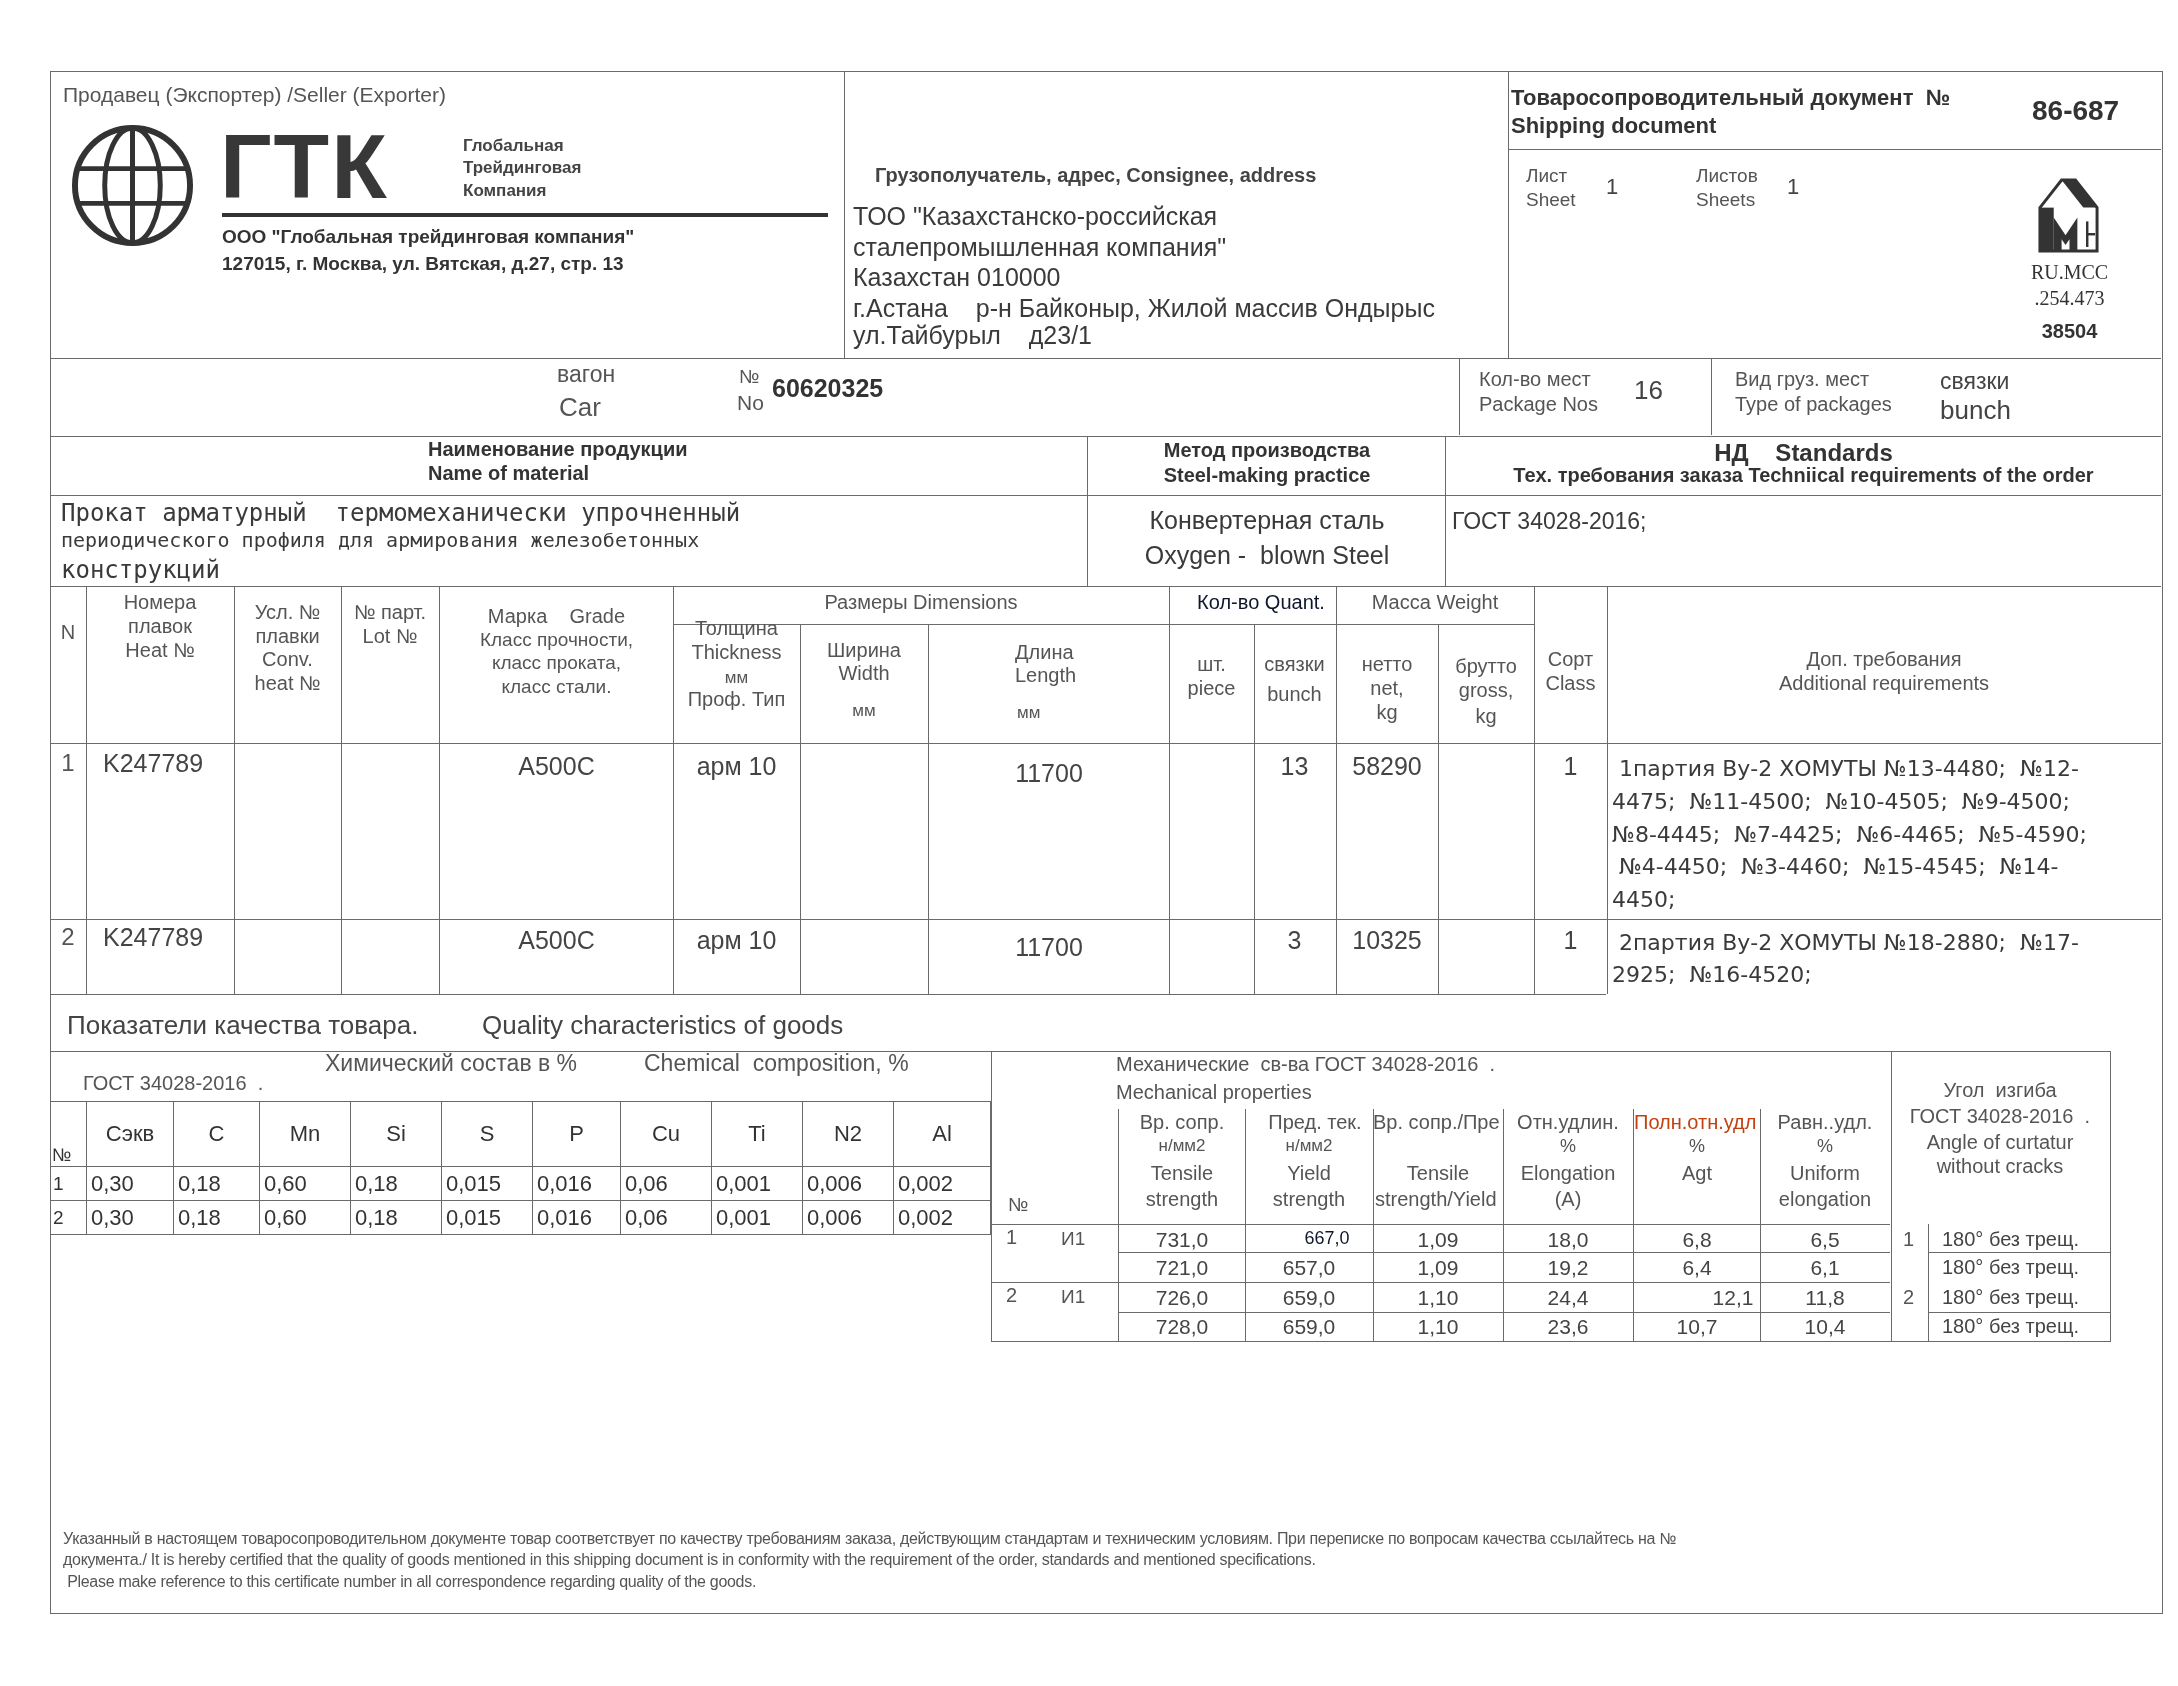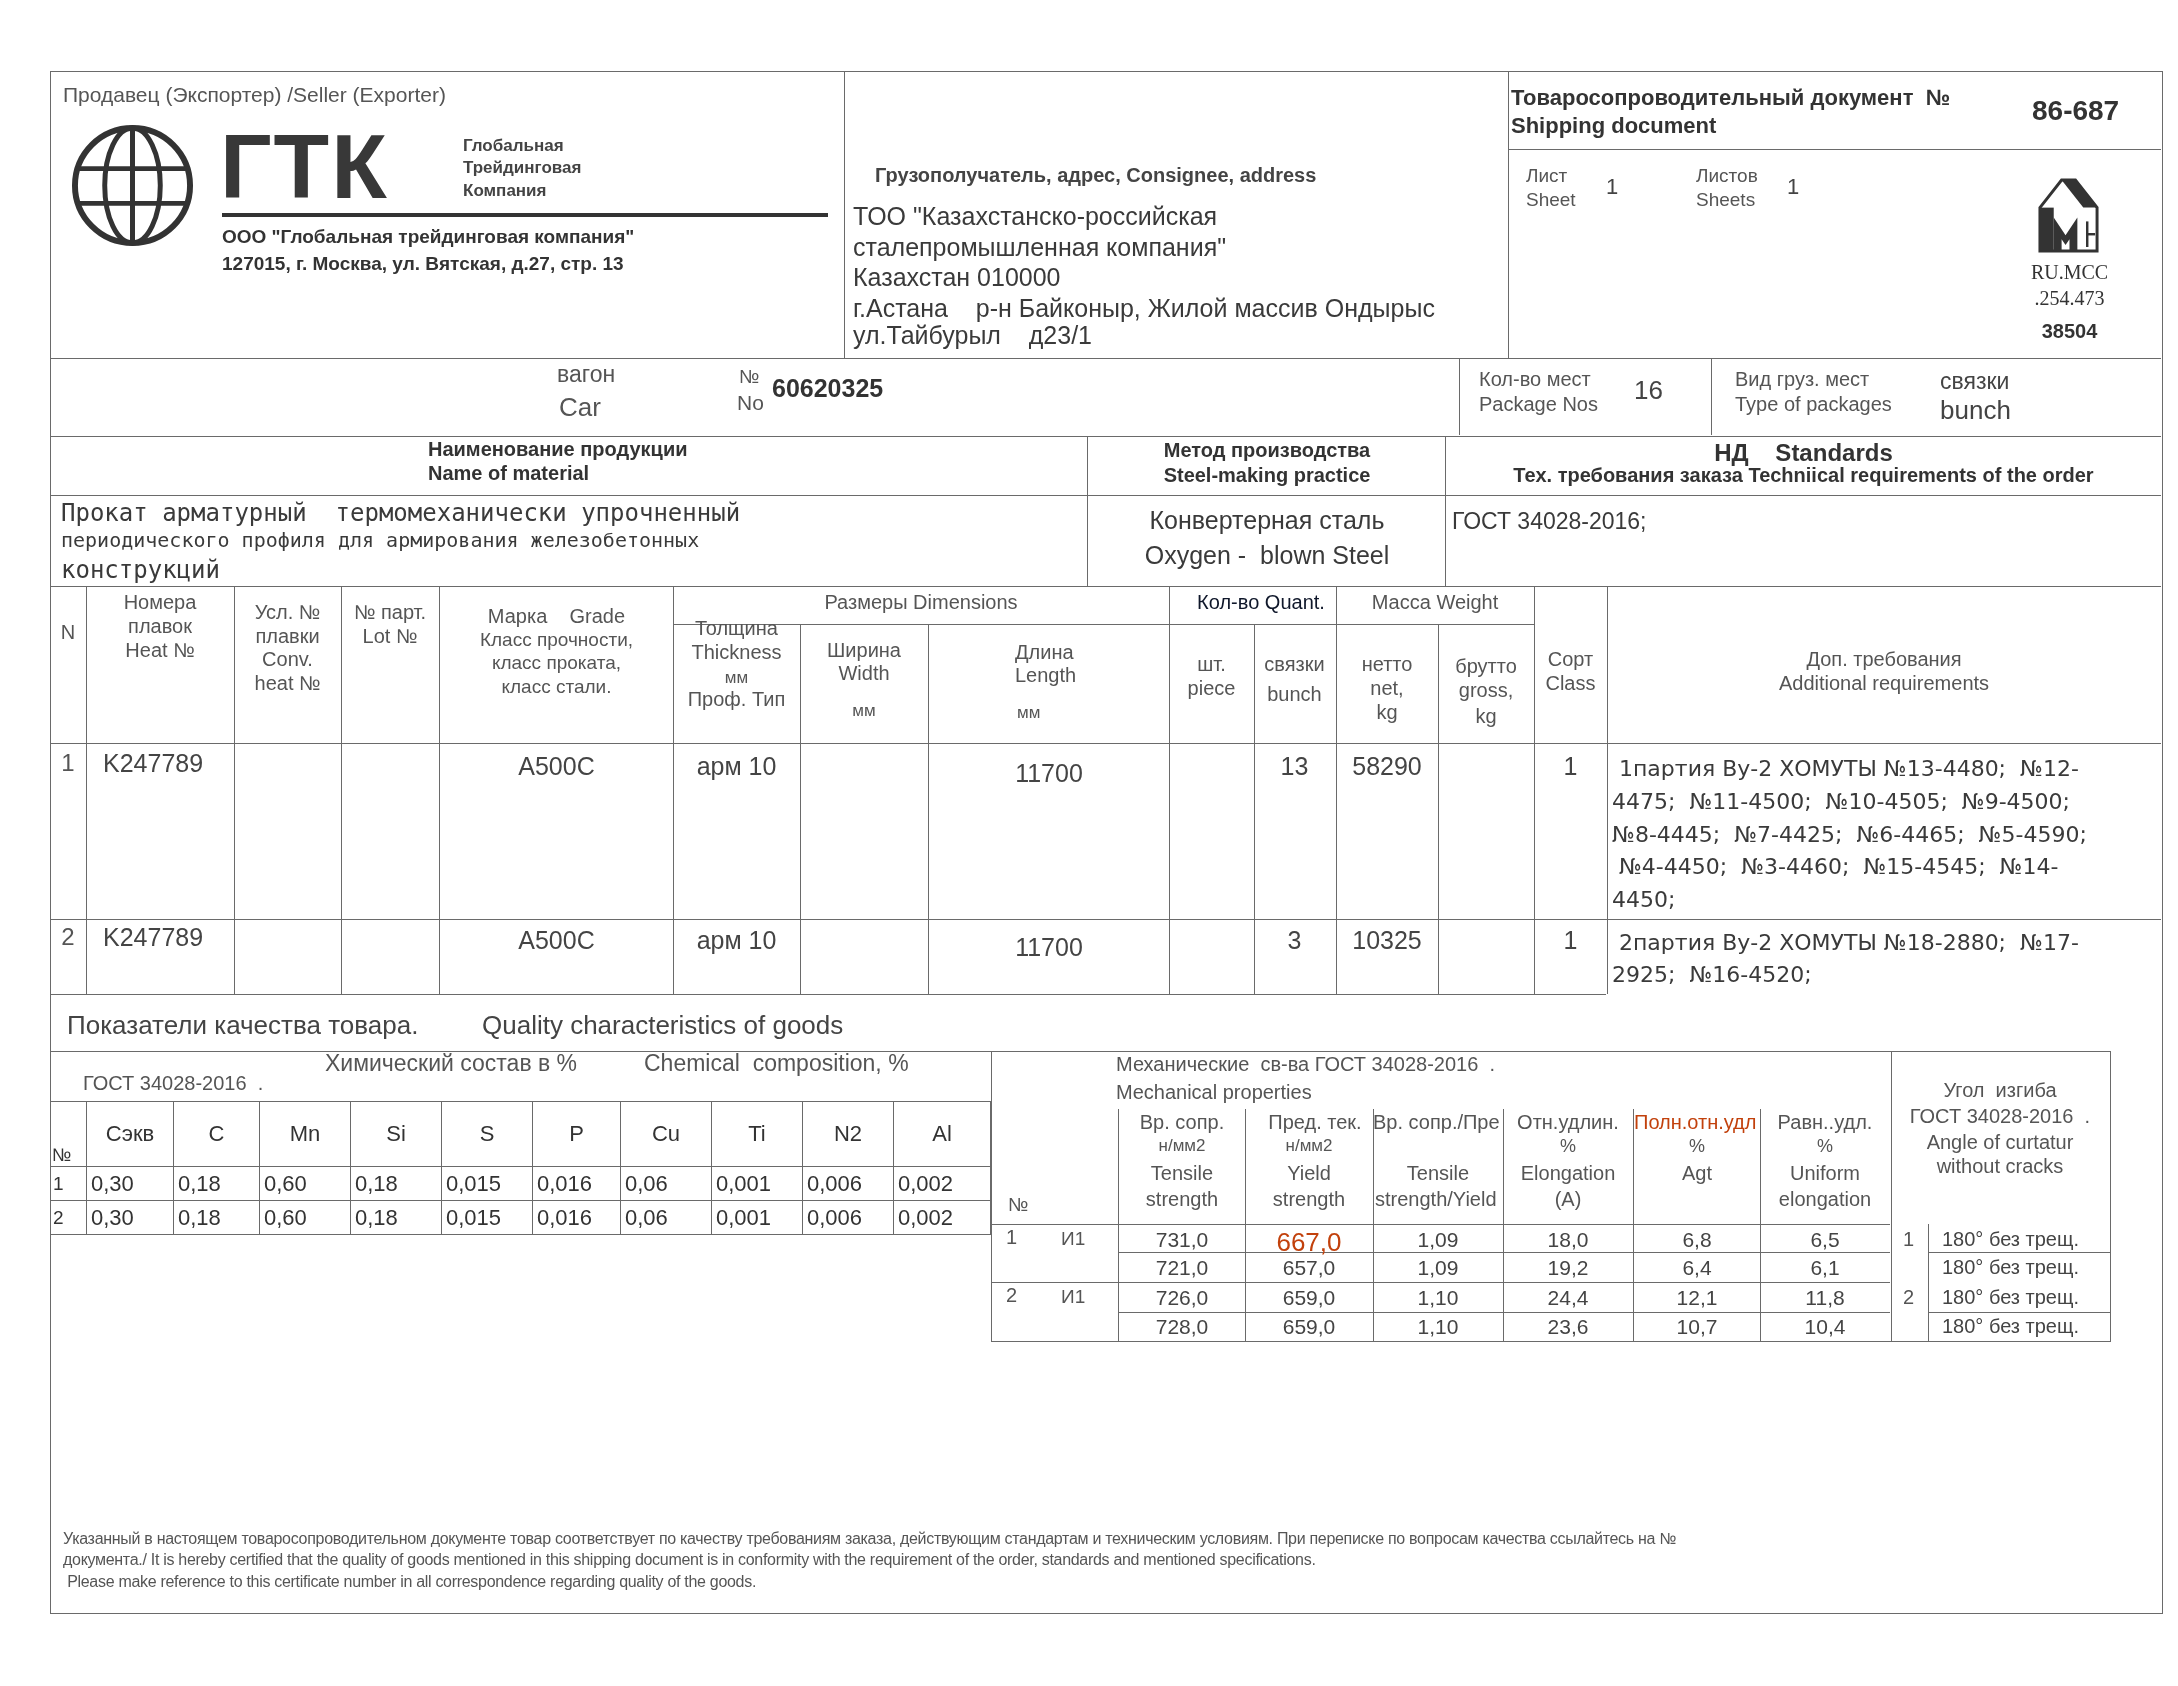--- a/index.html
+++ b/index.html
@@ -306,42 +306,42 @@
 <div class="t c" style="left:1633px;top:1162px;width:128px;font-size:20px;color:#555;">Agt</div>
 <div class="t c" style="left:1760px;top:1111px;width:130px;font-size:20px;color:#555;">Равн..удл.</div>
 <div class="t c" style="left:1760px;top:1136px;width:130px;font-size:18px;color:#555;">%</div>
 <div class="t c" style="left:1760px;top:1162px;width:130px;font-size:20px;color:#555;">Uniform</div>
 <div class="t c" style="left:1760px;top:1188px;width:130px;font-size:20px;color:#555;">elongation</div>
 
 <div>
   <div class="t" style="left:1006px;top:1226px;font-size:20px;color:#555;">1</div>
   <div class="t" style="left:1061px;top:1228px;font-size:19px;color:#555;">И1</div>
   <div class="t c" style="left:1118px;top:1228px;width:128px;font-size:21px;color:#444;">731,0</div>
-  <div class="t c" style="left:1245px;top:1228px;width:128px;font-size:26px;color:#c2410c;">667,0</div>
+  <div class="t c" style="left:1245px;top:1228px;width:128px;font-size:18px;color:#0f172a;padding-left:18px;">667,0</div>
   <div class="t c" style="left:1373px;top:1228px;width:130px;font-size:21px;color:#444;">1,09</div>
   <div class="t c" style="left:1503px;top:1228px;width:130px;font-size:21px;color:#444;">18,0</div>
   <div class="t c" style="left:1633px;top:1228px;width:128px;font-size:21px;color:#444;">6,8</div>
   <div class="t c" style="left:1760px;top:1228px;width:130px;font-size:21px;color:#444;">6,5</div>
 </div>
 <div>
   <div class="t c" style="left:1118px;top:1256px;width:128px;font-size:21px;color:#444;">721,0</div>
   <div class="t c" style="left:1245px;top:1256px;width:128px;font-size:21px;color:#444;">657,0</div>
   <div class="t c" style="left:1373px;top:1256px;width:130px;font-size:21px;color:#444;">1,09</div>
   <div class="t c" style="left:1503px;top:1256px;width:130px;font-size:21px;color:#444;">19,2</div>
   <div class="t c" style="left:1633px;top:1256px;width:128px;font-size:21px;color:#444;">6,4</div>
   <div class="t c" style="left:1760px;top:1256px;width:130px;font-size:21px;color:#444;">6,1</div>
 </div>
 <div>
   <div class="t" style="left:1006px;top:1284px;font-size:20px;color:#555;">2</div>
   <div class="t" style="left:1061px;top:1286px;font-size:19px;color:#555;">И1</div>
   <div class="t c" style="left:1118px;top:1286px;width:128px;font-size:21px;color:#444;">726,0</div>
   <div class="t c" style="left:1245px;top:1286px;width:128px;font-size:21px;color:#444;">659,0</div>
   <div class="t c" style="left:1373px;top:1286px;width:130px;font-size:21px;color:#444;">1,10</div>
   <div class="t c" style="left:1503px;top:1286px;width:130px;font-size:21px;color:#444;">24,4</div>
-  <div class="t c" style="left:1633px;top:1286px;width:128px;font-size:21px;color:#444;">12,1</div>
+  <div class="t c" style="left:1633px;top:1286px;width:128px;font-size:21px;color:#444;padding-left:36px;">12,1</div>
   <div class="t c" style="left:1760px;top:1286px;width:130px;font-size:21px;color:#444;">11,8</div>
 </div>
 <div>
   <div class="t c" style="left:1118px;top:1315px;width:128px;font-size:21px;color:#444;">728,0</div>
   <div class="t c" style="left:1245px;top:1315px;width:128px;font-size:21px;color:#444;">659,0</div>
   <div class="t c" style="left:1373px;top:1315px;width:130px;font-size:21px;color:#444;">1,10</div>
   <div class="t c" style="left:1503px;top:1315px;width:130px;font-size:21px;color:#444;">23,6</div>
   <div class="t c" style="left:1633px;top:1315px;width:128px;font-size:21px;color:#444;">10,7</div>
   <div class="t c" style="left:1760px;top:1315px;width:130px;font-size:21px;color:#444;">10,4</div>
 </div>

